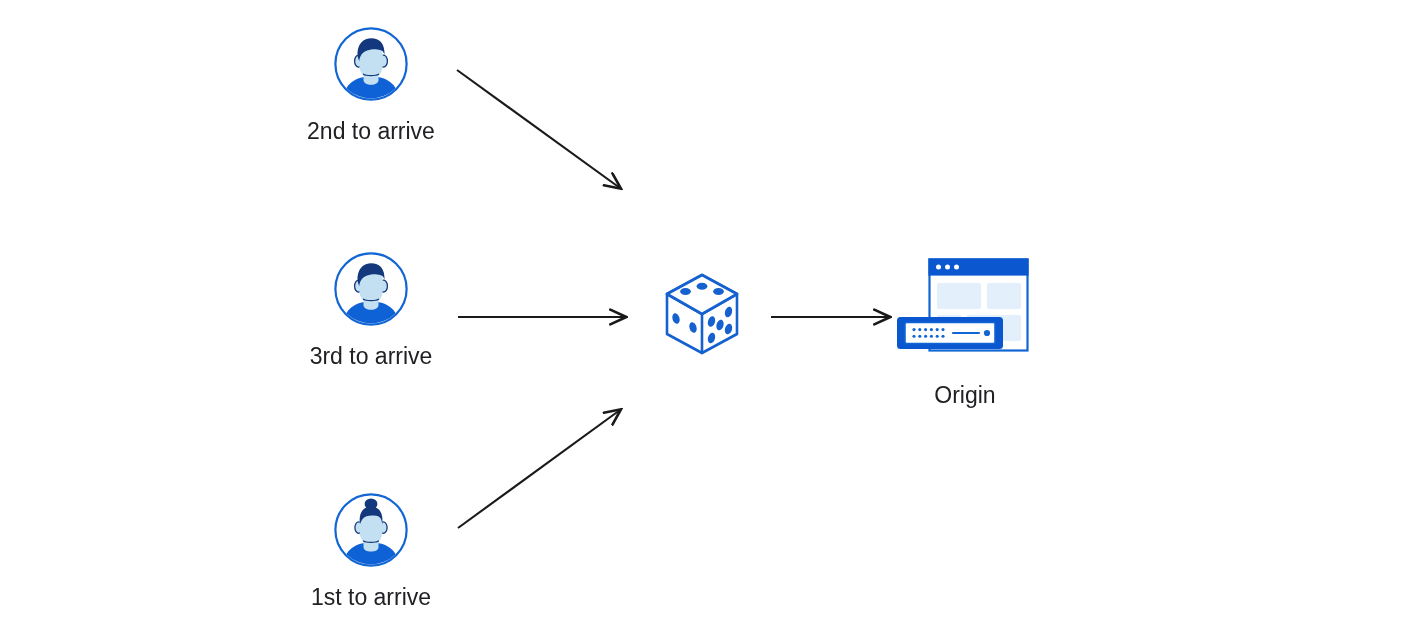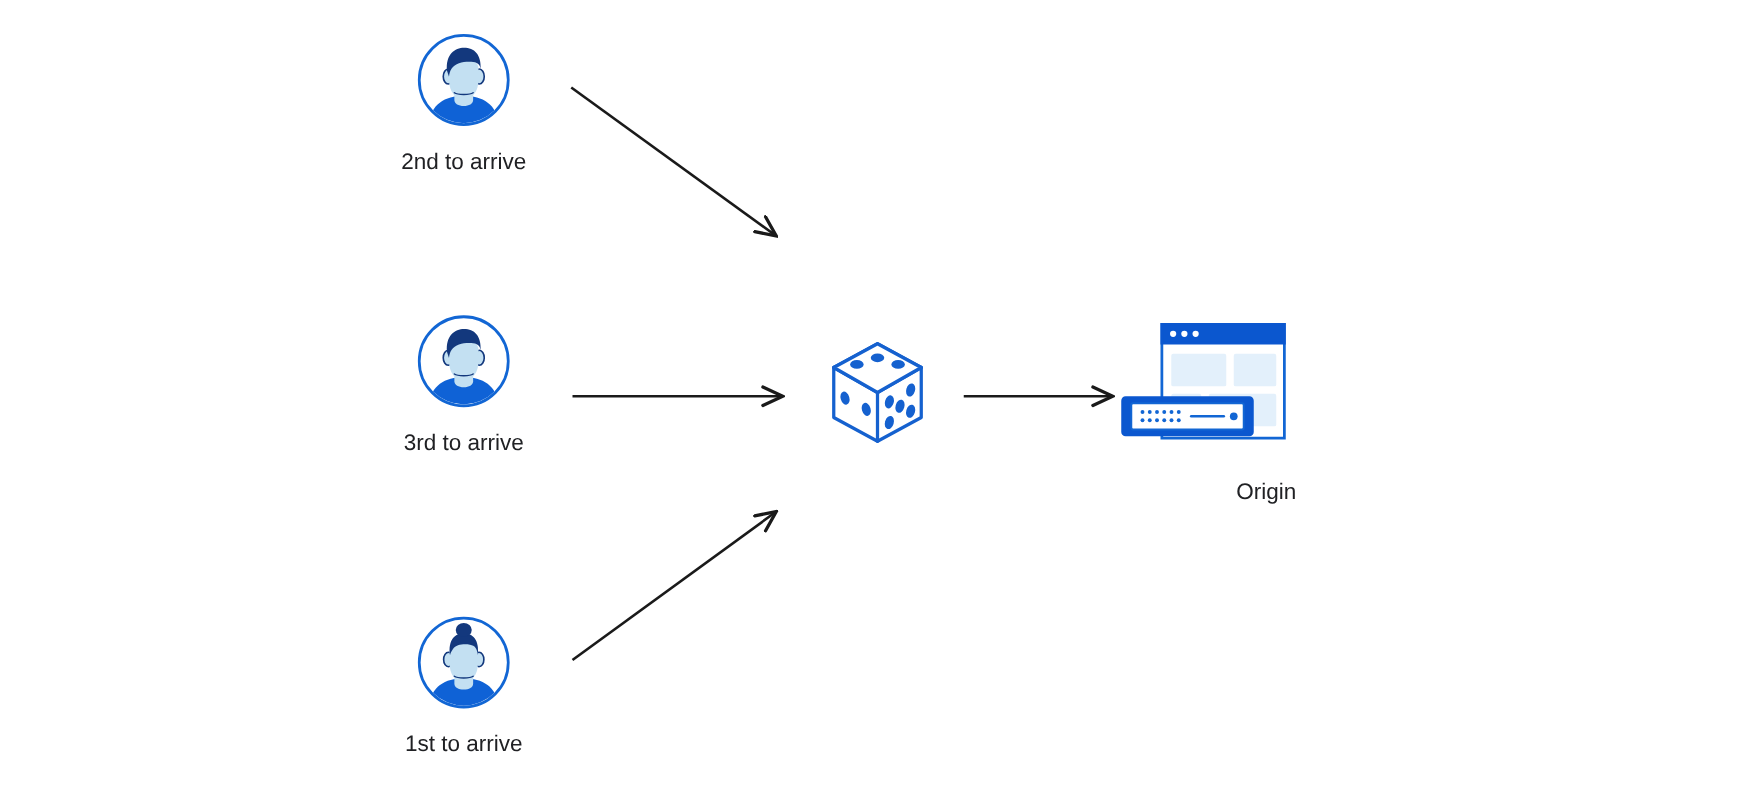--- a/index.html
+++ b/index.html
@@ -19,21 +19,21 @@
     background: #ffffff;
     overflow: hidden;
   }
   .node {
     position: absolute;
     display: flex;
     flex-direction: column;
     align-items: center;
   }
   .node-label {
-    font-size: 18px;
+    font-size: 23px;
     color: #202124;
     line-height: 1;
     white-space: nowrap;
     font-weight: 400;
   }
   .avatar-node .node-label { margin-top: 18px; }
   .origin-node .node-label { margin-top: 20px; }
 
   .icon-box { line-height: 0; }
 
@@ -167,21 +167,21 @@
           <ellipse cx="71.5" cy="43.0" rx="3.5" ry="5.4" transform="rotate(16 71.5 43)"></ellipse>
           <ellipse cx="54.5" cy="52.5" rx="3.5" ry="5.4" transform="rotate(16 54.5 52.5)"></ellipse>
           <ellipse cx="63.0" cy="56.0" rx="3.5" ry="5.4" transform="rotate(16 63 56)"></ellipse>
           <ellipse cx="71.5" cy="60.0" rx="3.5" ry="5.4" transform="rotate(16 71.5 60)"></ellipse>
           <ellipse cx="54.5" cy="69.0" rx="3.5" ry="5.4" transform="rotate(16 54.5 69)"></ellipse>
         </g>
       </svg>
     </div>
   </div>
 
-  <div class="node origin-node" style="left:893px; top:256px; width:144px;align-items:flex-end;">
+  <div class="node origin-node" style="left:893px; top:256px; width:144px;">
     <div class="icon-box">
       <svg width="144" height="108" viewBox="0 0 144 108">
 
         <g>
           <rect x="36.5" y="3.5" width="98" height="91" fill="#ffffff" stroke="#1266d4" stroke-width="2.2"></rect>
           <rect x="36.5" y="3.5" width="98" height="15" fill="#0b57cf" stroke="#0b57cf" stroke-width="2.2"></rect>
           <circle cx="45.5" cy="11" r="2.5" fill="#ffffff"></circle>
           <circle cx="54.5" cy="11" r="2.5" fill="#ffffff"></circle>
           <circle cx="63.5" cy="11" r="2.5" fill="#ffffff"></circle>
           <rect x="44" y="27" width="44" height="26" rx="1.5" fill="#e3f0fb"></rect>

